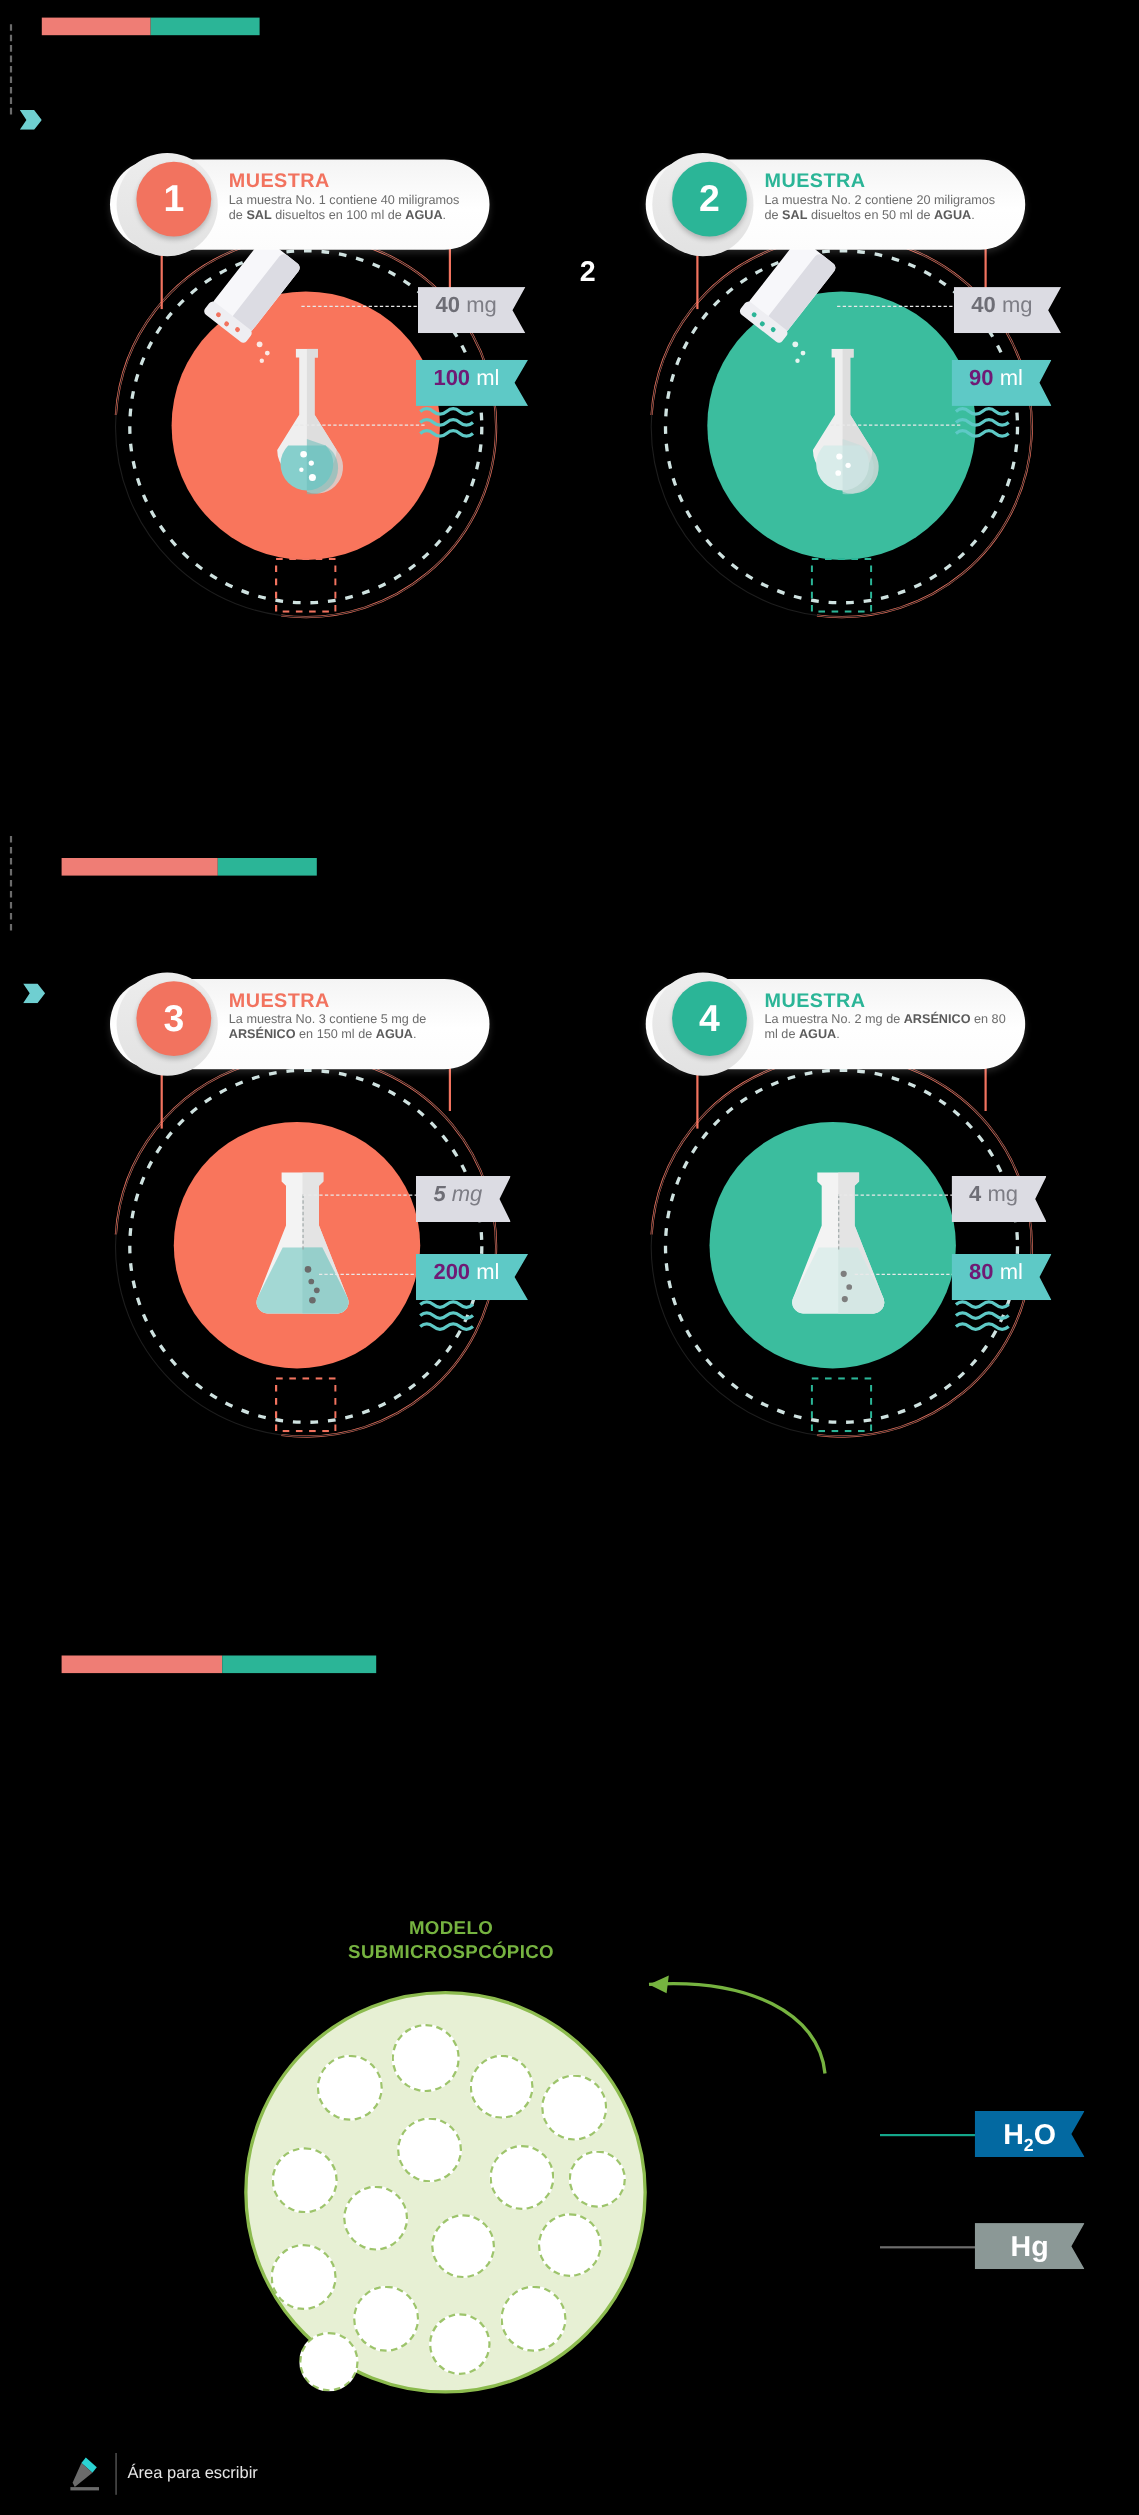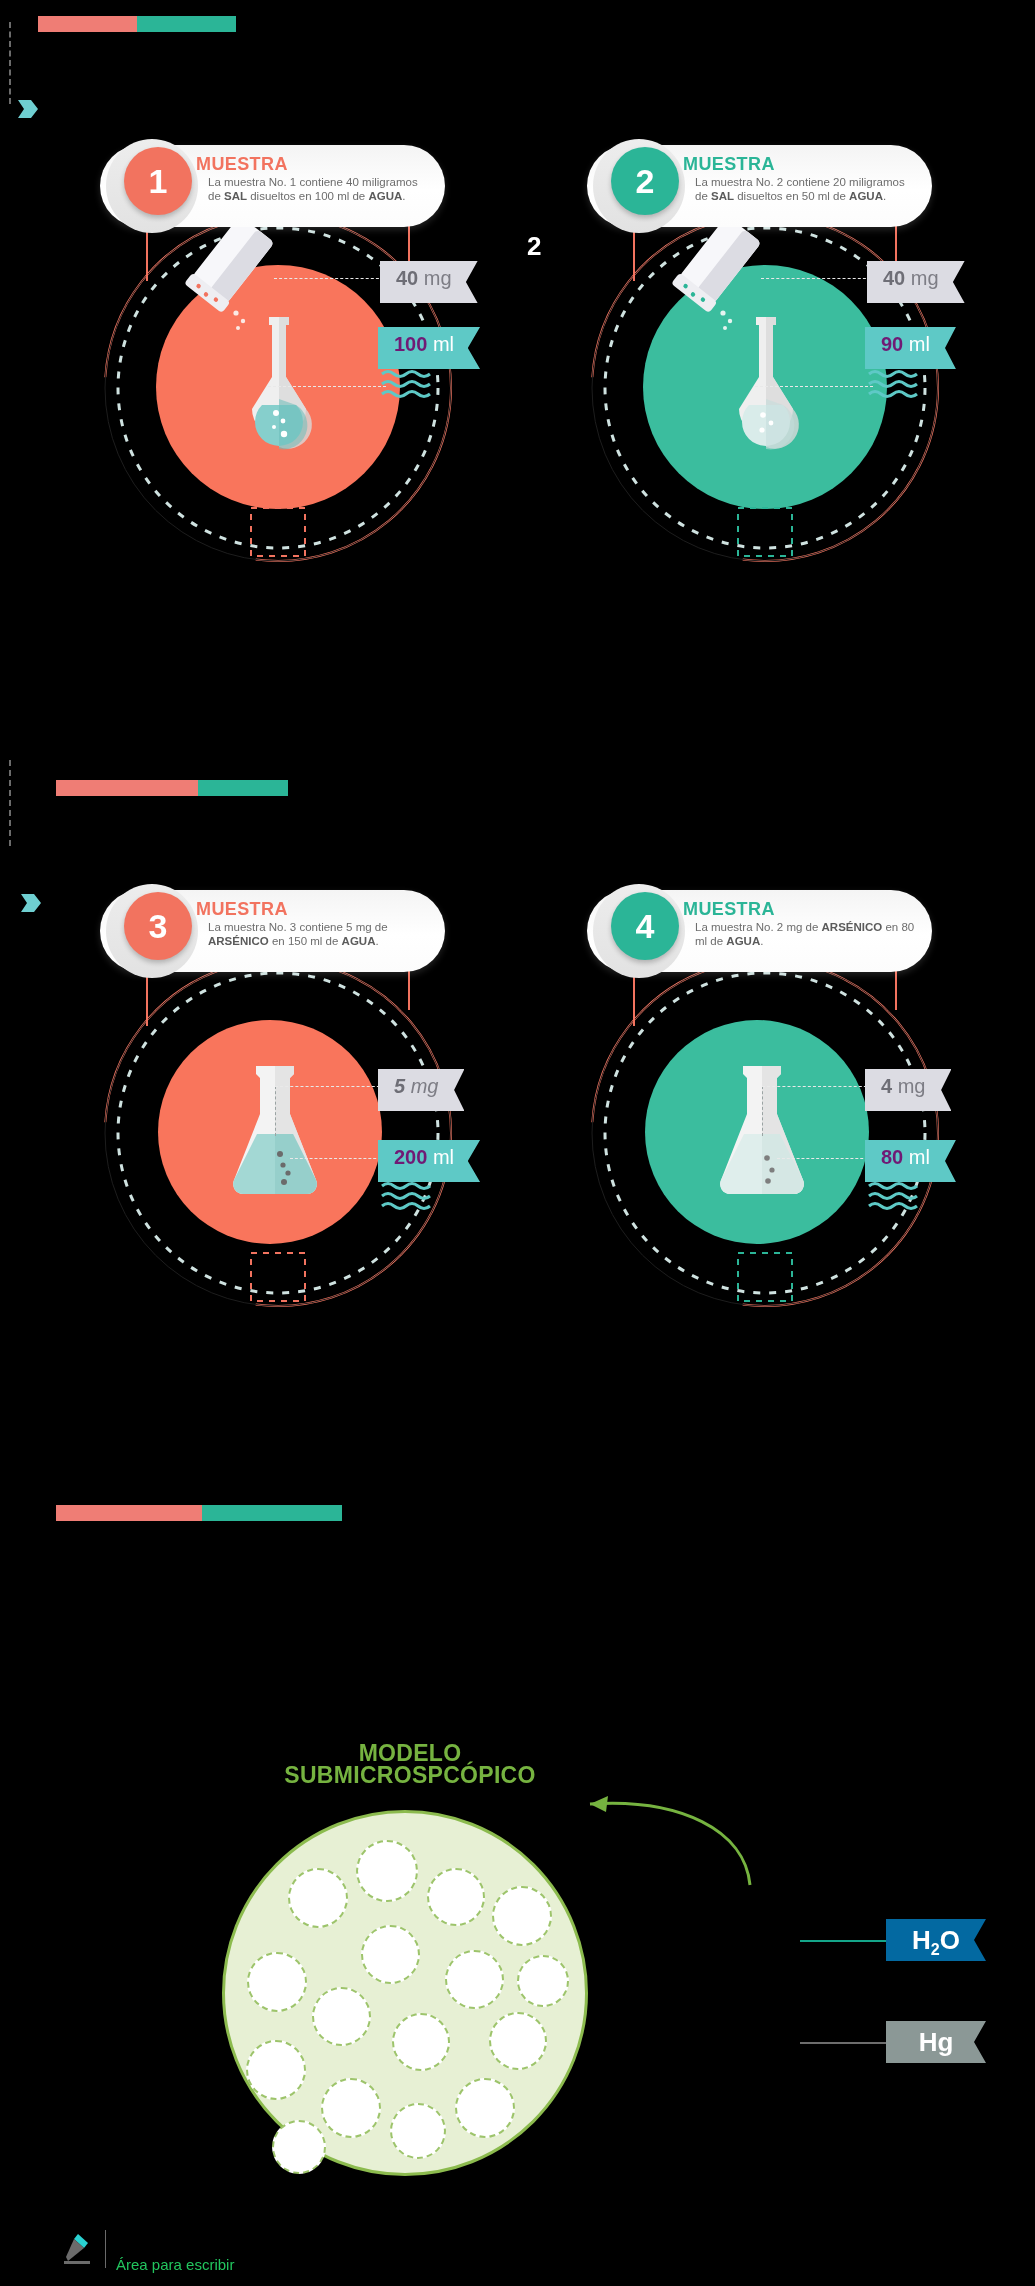--- a/index.html
+++ b/index.html
@@ -22,21 +22,21 @@
 
   
   .card{position:absolute;left:22px;top:0;width:345px;height:82px;
         background:linear-gradient(180deg,#f4f4f4 0%,#ffffff 55%,#fcfcfc 100%);
         border-radius:42px;box-shadow:0 3px 7px rgba(255,255,255,.14);}
   .card .numwrap{position:absolute;left:6px;top:-6px;width:92px;height:94px;
         background:linear-gradient(180deg,#ededed,#e2e2e2);border-radius:50%;}
   .card .num{position:absolute;left:18px;top:8px;width:68px;height:68px;border-radius:50%;
         color:#fff;font-size:34px;font-weight:bold;line-height:68px;text-align:center;
         box-shadow:0 3px 5px rgba(0,0,0,.22);}
-  .card .ttl{position:absolute;left:96px;top:9px;font-size:18px;font-weight:bold;letter-spacing:.4px;}
+  .card .ttl{position:absolute;left:108px;top:9px;font-size:18px;font-weight:bold;letter-spacing:.4px;}
   .card .txt{position:absolute;left:108px;top:30px;width:222px;font-size:11.5px;
         line-height:14px;color:#6d6d6d;}
   .card .txt b{color:#5b5b5b;}
 
   .stem{position:absolute;width:2px;background:#f2735f;}
 
   
   .ribbon{position:absolute;height:42px;line-height:34px;padding:0 26px 0 16px;
         font-size:20px;white-space:nowrap;
         clip-path:polygon(0 0,100% 0,88% 50%,100% 100%,0 100%);}
@@ -57,21 +57,21 @@
         line-height:22px;letter-spacing:.3px;}
   .bigcircle{position:absolute;border-radius:50%;background:#e7f0d4;border:3px solid #8cbb4e;}
   .mol{position:absolute;border-radius:50%;background:#ffffff;border:2px dashed #9dc46b;}
 
   .legrib{position:absolute;height:42px;line-height:42px;text-align:center;
         font-size:26px;font-weight:bold;color:#fff;width:100px;
         clip-path:polygon(0 0,100% 0,88% 50%,100% 100%,0 100%);}
   .legline{position:absolute;height:2px;}
 
   .footline{position:absolute;width:1px;background:#6a6a6a;}
-  .foottxt{position:absolute;color:#22c55e;font-size:15px;margin-top:16px;}
+  .foottxt{position:absolute;color:#e5e5e5;font-size:15px;}
   sub{font-size:.62em;}
 </style>
 </head>
 <body>
 
 <div class="stage">
 
   <div class="vdash" style="left:9px;top:22px;height:82px;"></div>
   <div class="bar" style="left:38px;top:16px;width:198px;">
     <div class="red" style="width:99px;"></div>
@@ -354,21 +354,21 @@
         <path d="M2 26 q6 -5 12 0 t12 0 t12 0 t12 0"></path>
       </g>
     </svg>
   </div>
 
   <div class="bar" style="left:56px;top:1505px;width:286px;">
     <div class="red" style="width:146px;"></div>
     <div class="grn" style="width:140px;"></div>
   </div>
 
-  <div class="modeltitle" style="left:260px;top:1742px;width:300px;font-size:23px;">
+  <div class="modeltitle" style="left:260px;top:1742px;width:300px;font-size:17px;">
     <div>MODELO</div>
     <div>SUBMICROSPCÓPICO</div>
   </div>
 
   <div class="bigcircle" style="left:222px;top:1810px;width:360px;height:360px;"></div>
 
   <div class="mol" style="left:356px;top:1840px;width:58px;height:58px;"></div>
   <div class="mol" style="left:288px;top:1868px;width:56px;height:56px;"></div>
   <div class="mol" style="left:427px;top:1868px;width:54px;height:54px;"></div>
   <div class="mol" style="left:492px;top:1886px;width:56px;height:56px;"></div>

